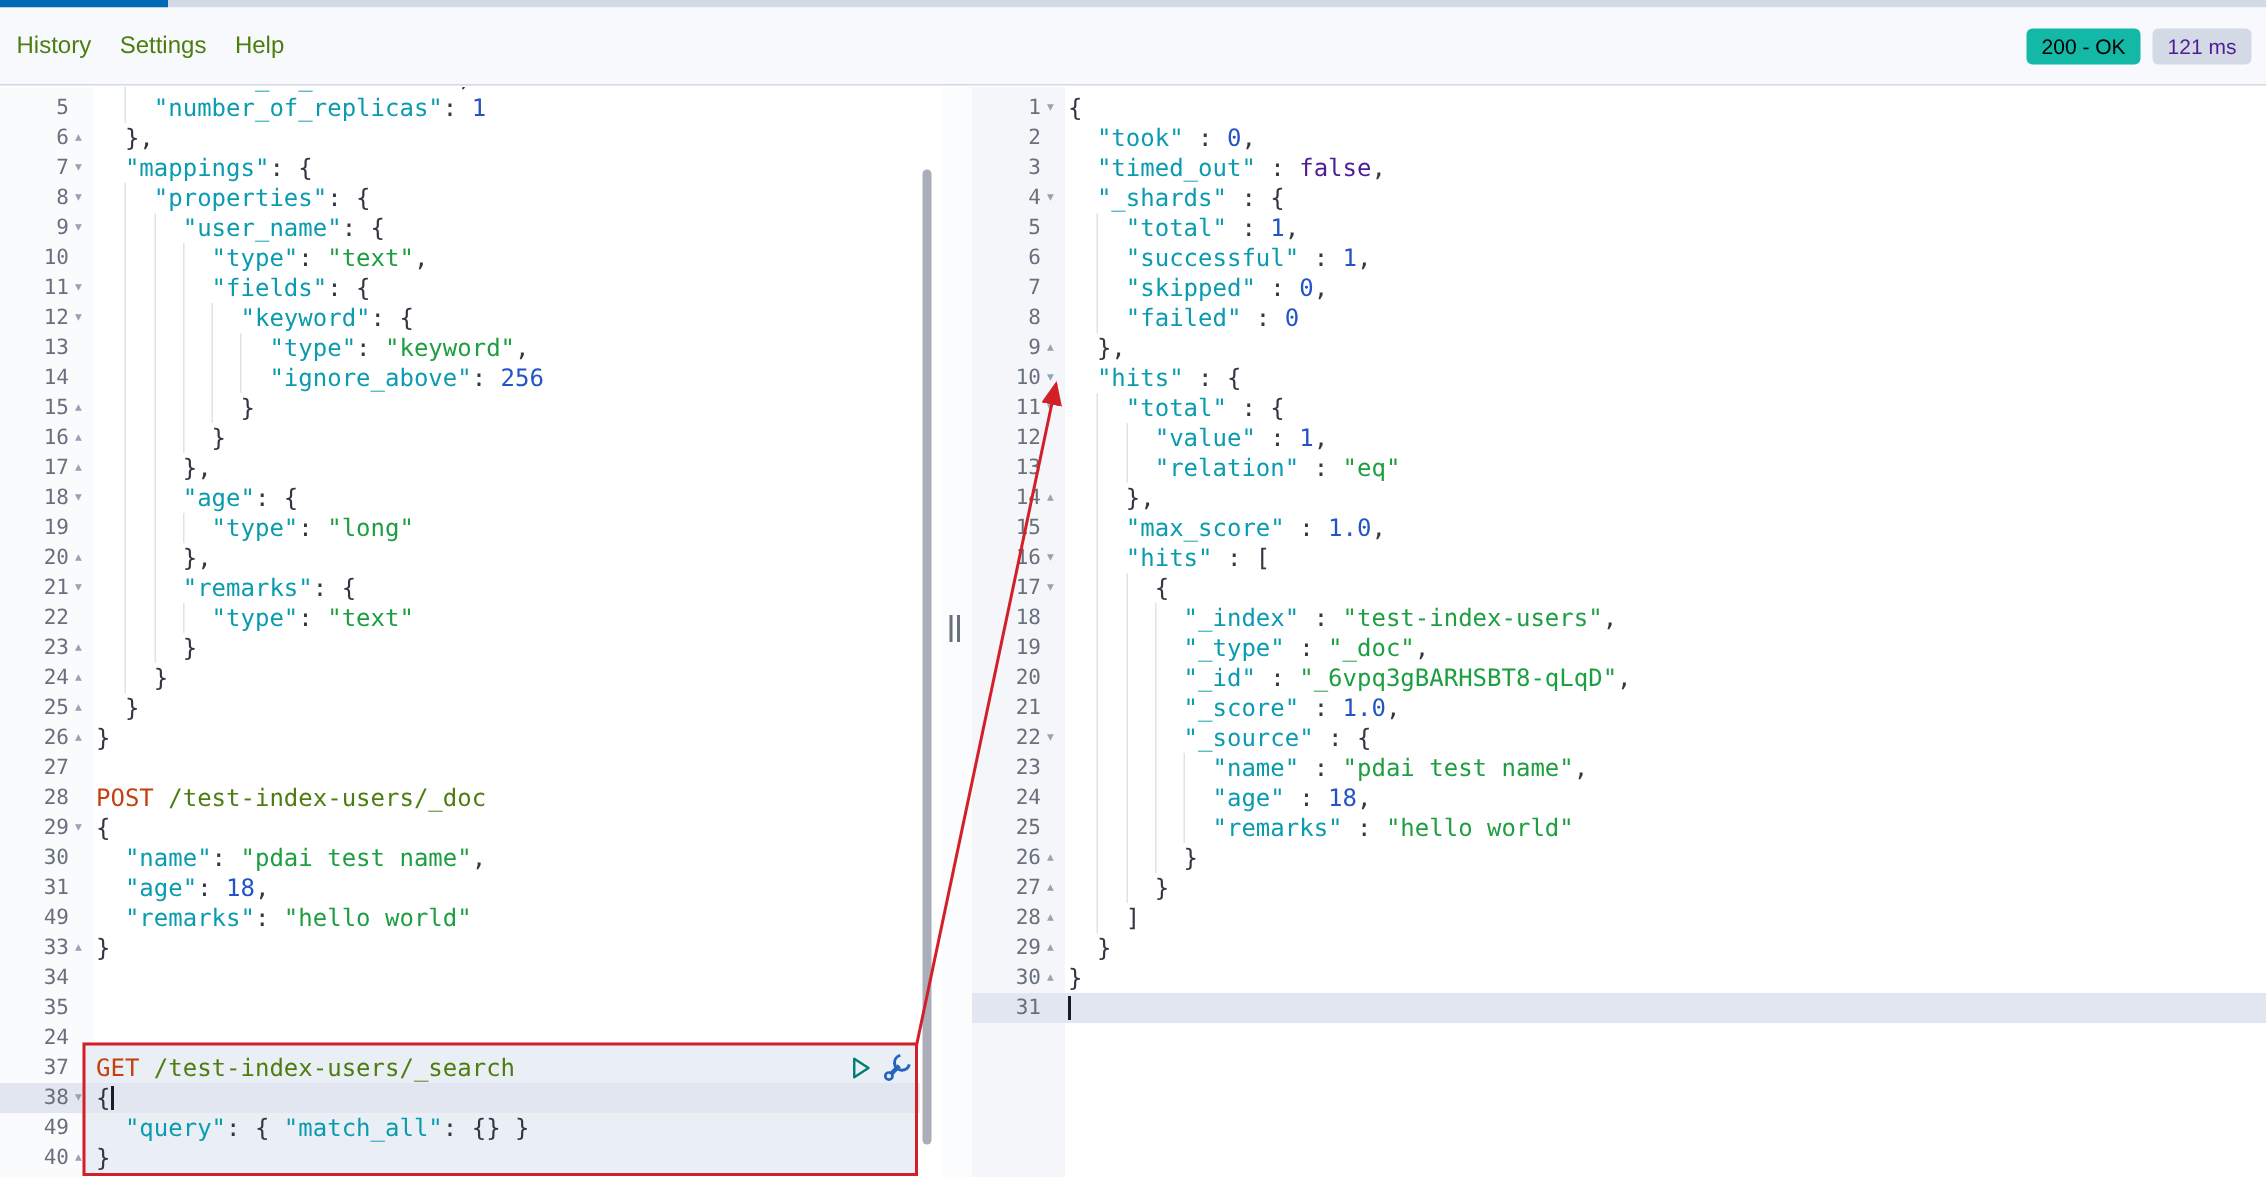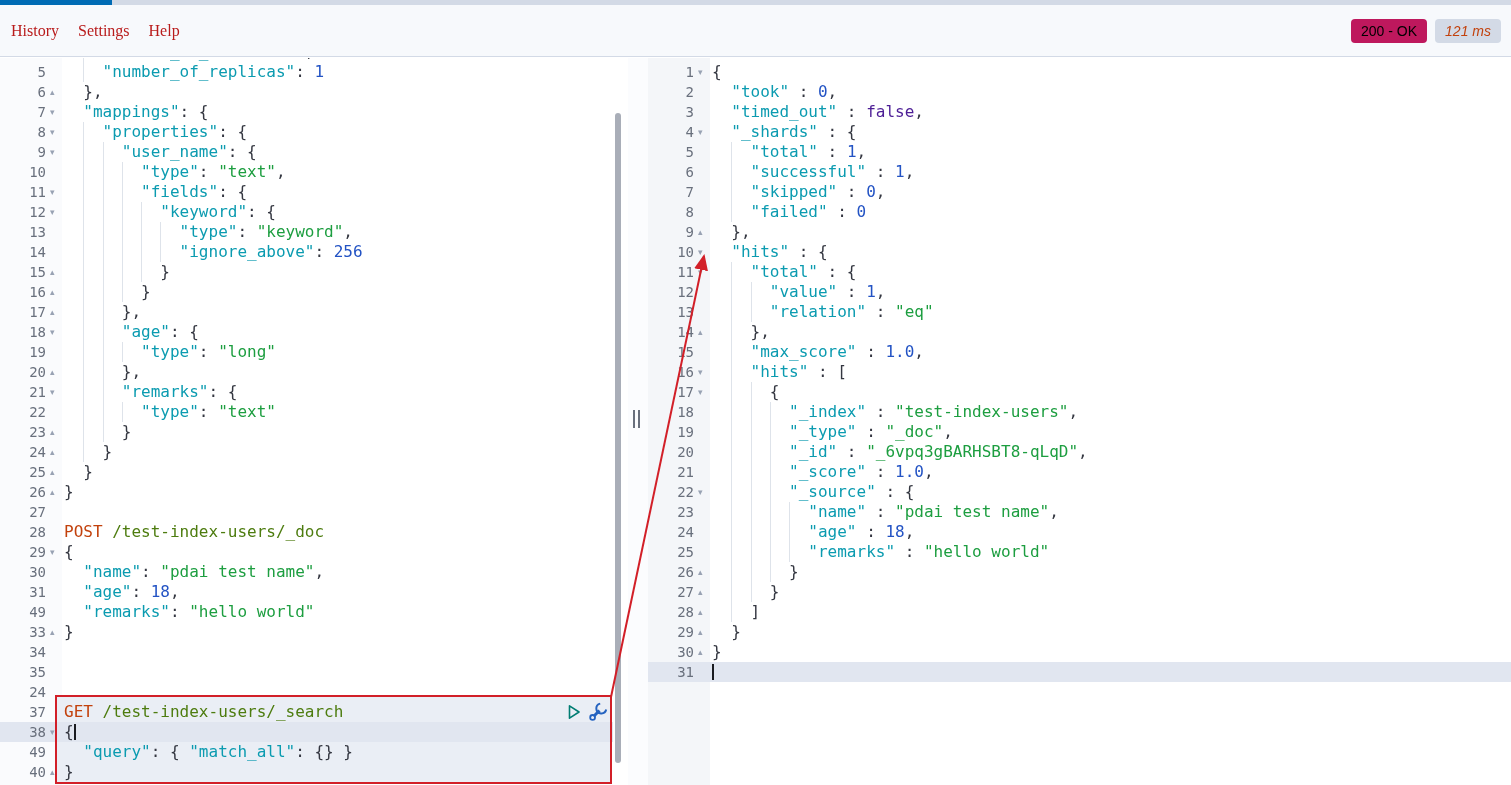--- a/index.html
+++ b/index.html
@@ -5,25 +5,25 @@
   html,body{margin:0;padding:0;background:#fff;}
   .app{position:relative;width:1511px;height:785px;overflow:hidden;background:#fff;
        font-family:"Liberation Sans",sans-serif;}
   
   .progress{position:absolute;left:0;top:0;width:1511px;height:5px;background:#d3dae6;}
   .progress .fill{position:absolute;left:0;top:0;height:5px;width:112px;background:#006bb4;}
   
   .menubar{position:absolute;left:0;top:5px;width:1511px;height:52px;background:#f7f9fc;
            border-bottom:1px solid #d3dae6;display:flex;align-items:center;
            padding-left:11px;box-sizing:border-box;}
-  .menu-item{font-size:16px;color:#b91c1c;margin-right:19px;cursor:pointer;font-family:Liberation Serif, serif;}
+  .menu-item{font-size:16px;color:#4d7c0f;margin-right:19px;cursor:pointer;}
   .badges{margin-left:auto;margin-right:10px;display:flex;gap:8px;align-items:center;}
   .badge{font-size:14px;color:#000;padding:4px 10px;border-radius:4px;white-space:nowrap;}
-  .badge.ok{background:#be185d;}
-  .badge.ms{background:#d3dae6;color:#c2410c;font-style:italic;}
+  .badge.ok{background:#14b8a6;}
+  .badge.ms{background:#d3dae6;color:#4c1d95;}
   
   .main{position:absolute;left:0;top:58px;width:1511px;height:727px;overflow:hidden;}
   .editor{position:absolute;top:0;bottom:0;overflow:hidden;background:#fff;}
   .editor.left{left:0;width:628px;}
   .editor.right{left:648px;width:863px;}
   .divider{position:absolute;left:628px;width:20px;top:0;bottom:0;background:#fbfcfe;}
   .handle{position:absolute;left:3px;top:352px;width:12px;height:18px;cursor:col-resize;}
   .handle i{position:absolute;top:0;width:2px;height:18px;background:#69707d;}
   .handle i.b1{left:2px}.handle i.b2{left:7px}
   .gutterbg{position:absolute;left:0;top:0;bottom:0;width:62px;z-index:0;}

